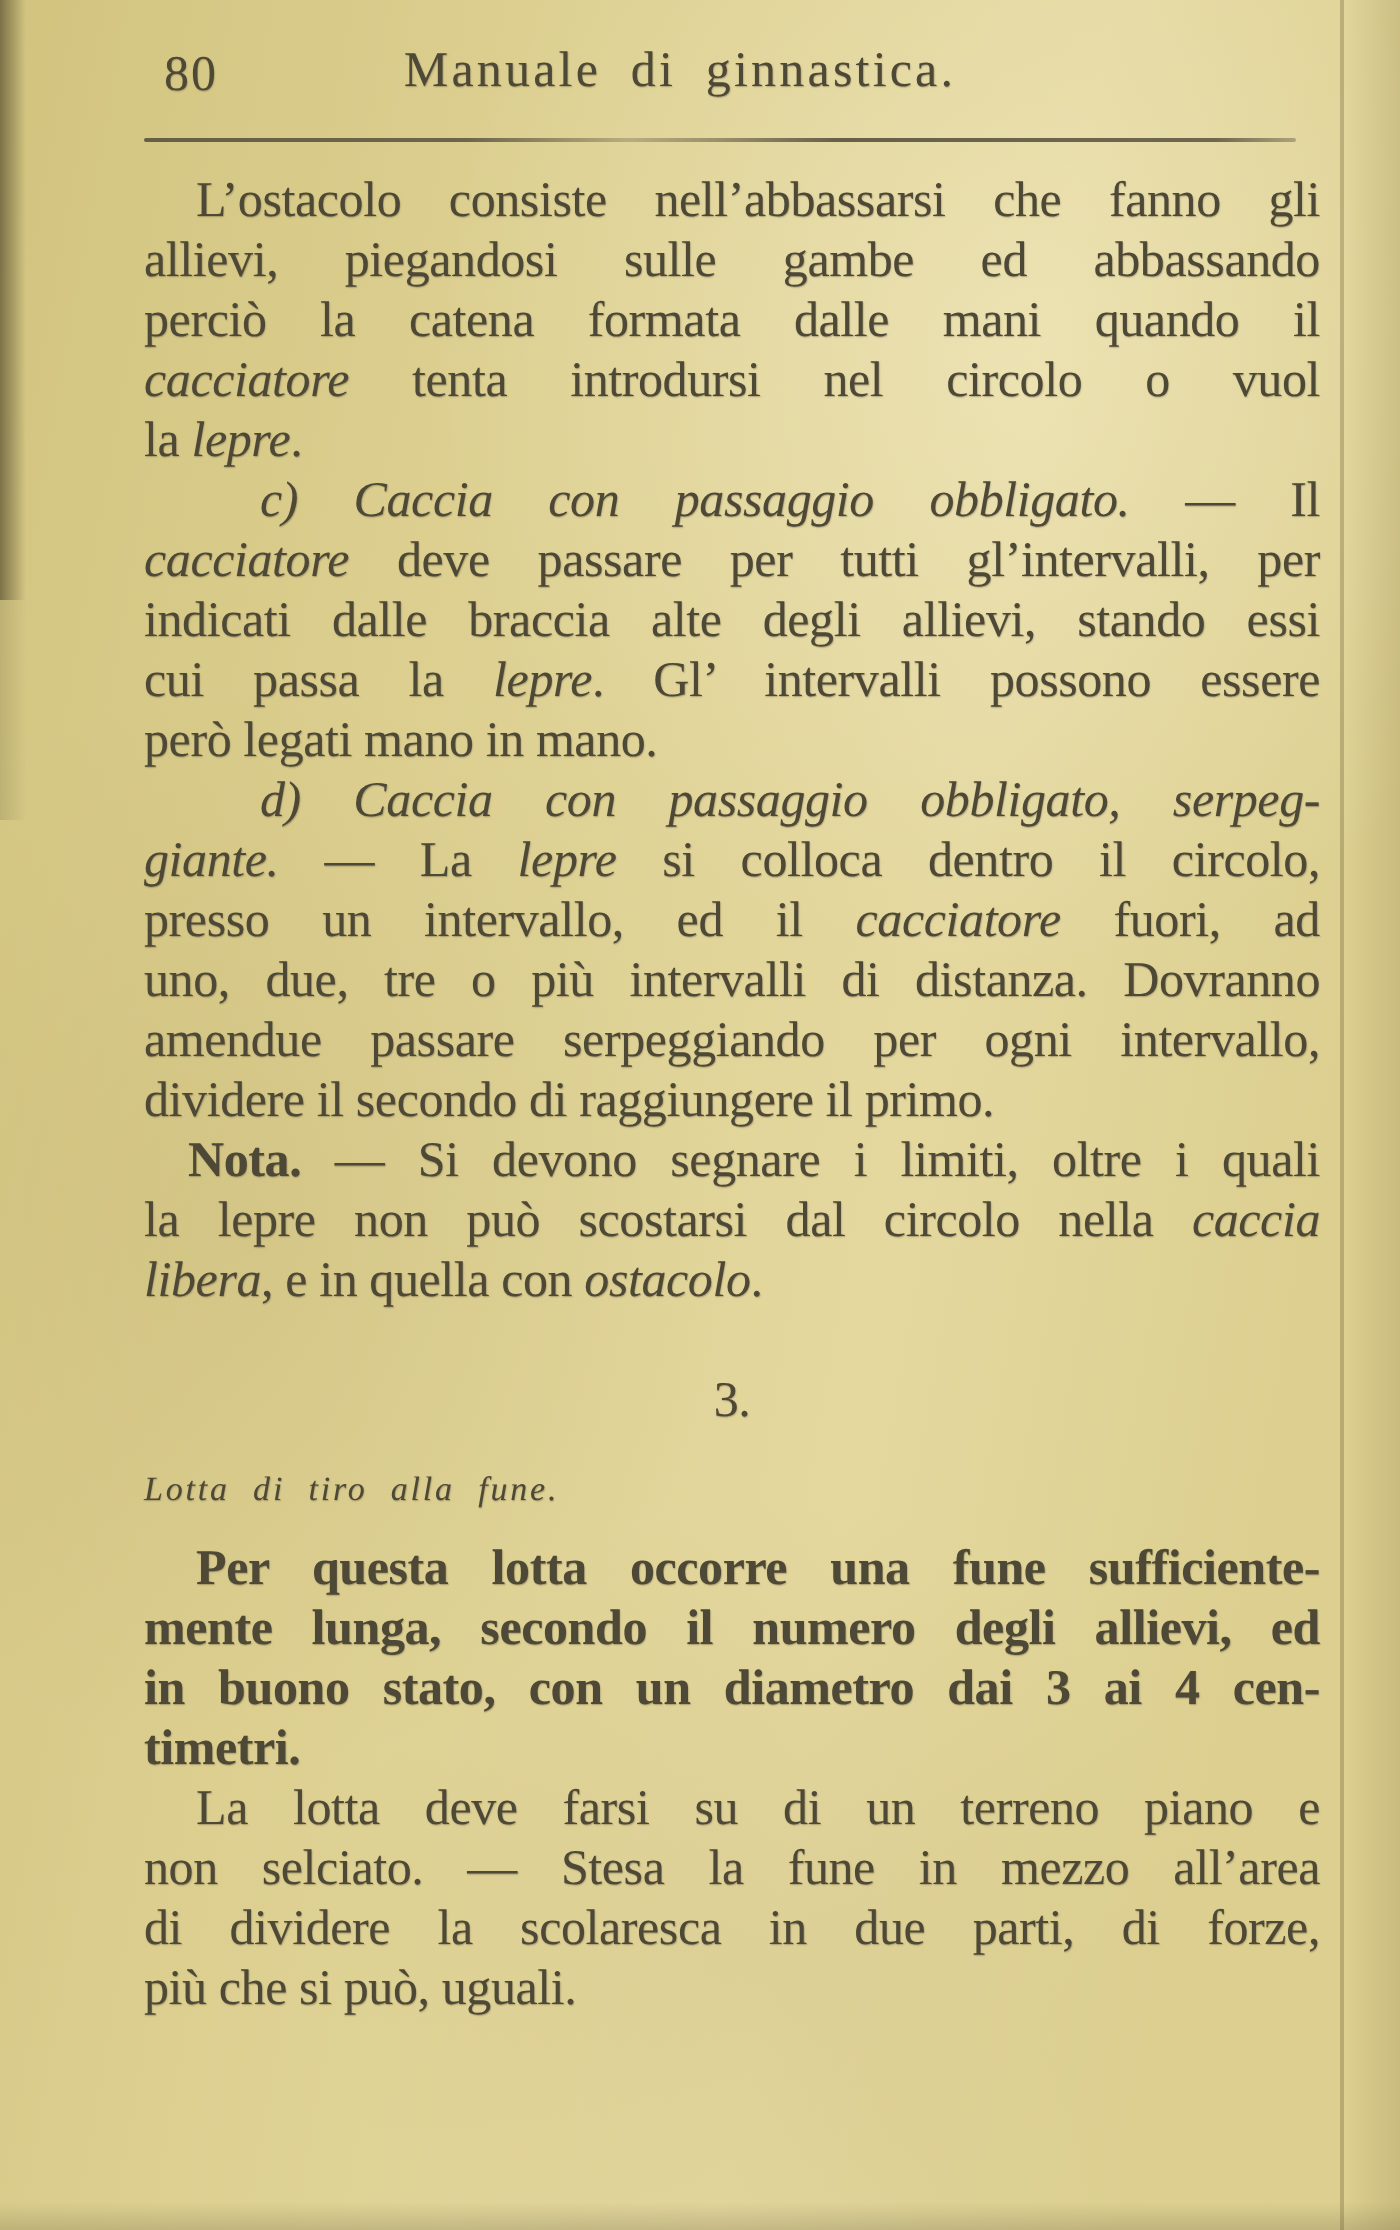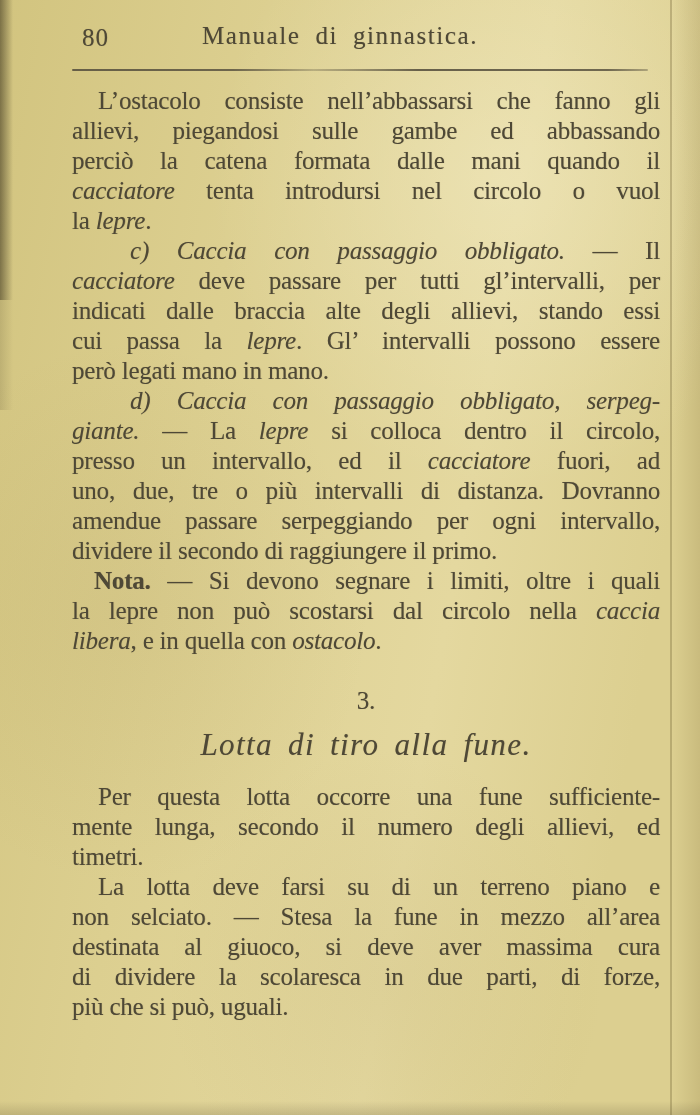--- a/index.html
+++ b/index.html
@@ -74,28 +74,28 @@
     font-size:25px;line-height:30px;letter-spacing:-0.2px;
   }
   .line{
     text-align:justify;text-align-last:justify;
     white-space:normal;
   }
   .line.last{text-align-last:left;}
   .para.normal .line.first{padding-left:26px;}
   .para.deep   .line.first{padding-left:58px;}
   .para.nota   .line.first{padding-left:22px;}
-  .para.gap{margin-top:22px;}
+  .para.gap{margin-top:10px;font-weight:bold;}
   .it{font-style:italic;}
   .bd{font-weight:bold;}
   .sec-num{
     margin-top:30px;text-align:center;font-size:25px;
   }
   .sec-title{
-    margin-top:14px;text-align:center;font-style:italic;font-size:31px;
+    margin-top:14px;text-align:left;font-style:italic;font-size:17px;
     letter-spacing:1.4px;word-spacing:6px;
   }
 </style>
 </head>
 <body>
 
 <div class="page">
   <div class="edge-shadow-left"></div>
   <div class="edge-shadow-left-fade"></div>
   <div class="edge-crease-right"></div>
@@ -132,23 +132,23 @@
       <div class="para nota">
         <div class="line first"><span class="bd">Nota.</span> — Si devono segnare i limiti, oltre i quali</div>
         <div class="line">la lepre non può scostarsi dal circolo nella <span class="it">caccia</span></div>
         <div class="line last"><span class="it">libera</span>, e in quella con <span class="it">ostacolo</span>.</div>
       </div>
       <div class="sec-num">3.</div>
       <div class="sec-title">Lotta di tiro alla fune.</div>
       <div class="para normal gap">
         <div class="line first">Per questa lotta occorre una fune sufficiente-</div>
         <div class="line">mente lunga, secondo il numero degli allievi, ed</div>
+        <div class="line">in buono stato, con un diametro dai 3 ai 4 cen-</div>
         <div class="line last">timetri.</div>
       </div>
       <div class="para normal">
         <div class="line first">La lotta deve farsi su di un terreno piano e</div>
         <div class="line">non selciato. — Stesa la fune in mezzo all’area</div>
-        <div class="line">destinata al giuoco, si deve aver massima cura</div>
         <div class="line">di dividere la scolaresca in due parti, di forze,</div>
         <div class="line last">più che si può, uguali.</div>
       </div>
     </div>
 </div>
 
 </body></html>

